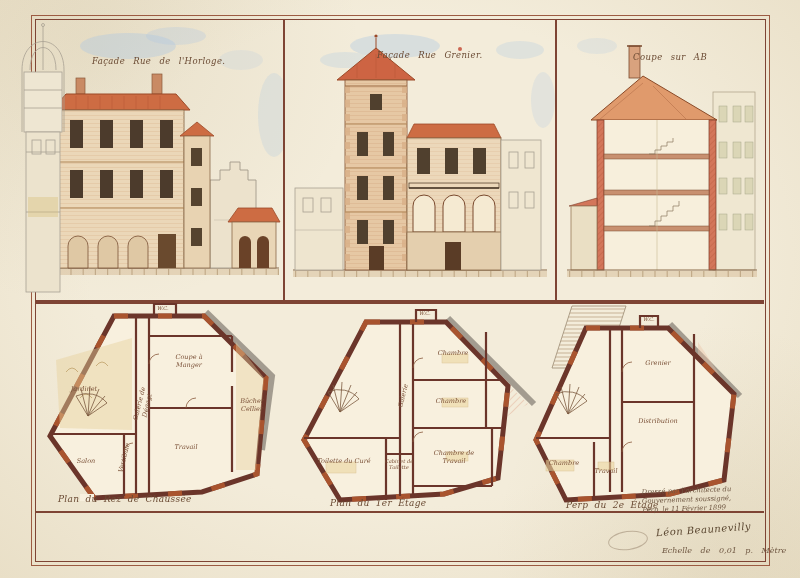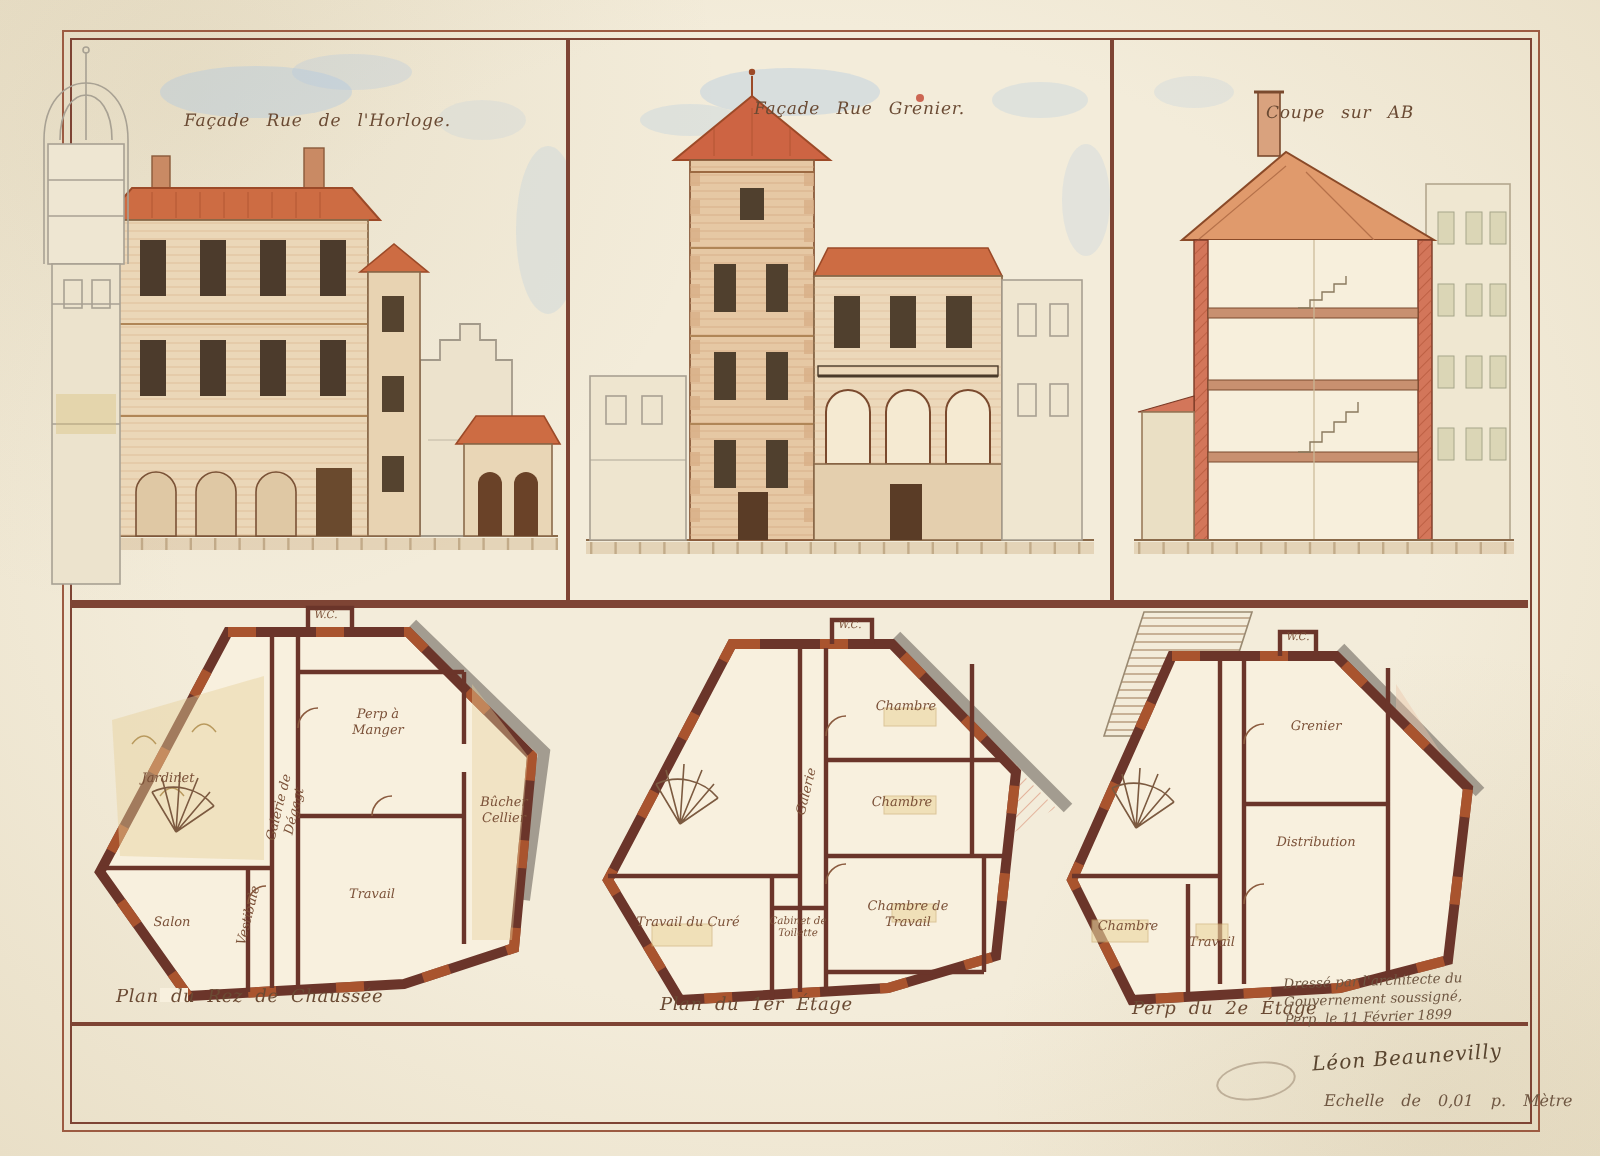--- a/index.html
+++ b/index.html
@@ -303,21 +303,21 @@
       </g>
       <g transform="translate(42,88)" stroke="#7c5a40" stroke-width="0.8" fill="none">
         <path d="M10,26 L-2,6 M10,26 L3,-1 M10,26 L12,-4 M10,26 L21,-1 M10,26 L27,6 M10,26 L29,13"></path>
         <path d="M-2,6 A26,26 0 0 1 29,13"></path>
       </g>
       <rect x="44" y="192" width="14" height="7" fill="#f8f0de"></rect>
       <rect x="193" y="70" width="7" height="14" fill="#f8f0de"></rect>
     </svg>
     <span class="room tiny abs" style="left:112px;top:3px;width:30px">W.C.</span>
     <span class="room abs" style="left:26px;top:84px;width:44px">Jardinet</span>
-    <span class="room abs" style="left:130px;top:52px;width:46px">Perp à Manger</span>
+    <span class="room abs" style="left:130px;top:52px;width:46px">Coupe à Manger</span>
     <span class="room abs" style="left:194px;top:96px;width:44px">Bûcher Cellier</span>
     <span class="room abs" style="left:30px;top:156px;width:40px">Salon</span>
     <span class="room abs" style="left:128px;top:142px;width:44px">Travail</span>
     <span class="room v abs" style="left:78px;top:95px;width:60px">Galerie de Dégagt</span>
     <span class="room v abs" style="left:64px;top:152px;width:50px">Vestibule</span>
     <span class="caption abs" style="left:22px;top:192px">Plan du Rez de Chaussée</span>
   </div>
 
   <div class="abs" style="left:296px;top:302px;width:244px;height:209px;z-index:2">
     <svg width="244" height="209" viewBox="0 0 244 209">
@@ -348,21 +348,21 @@
       </g>
       <g transform="translate(34,84)" stroke="#7c5a40" stroke-width="0.8" fill="none">
         <path d="M10,26 L-2,6 M10,26 L3,-1 M10,26 L12,-4 M10,26 L21,-1 M10,26 L27,6 M10,26 L29,13"></path>
         <path d="M-2,6 A26,26 0 0 1 29,13"></path>
       </g>
     </svg>
     <span class="room tiny abs" style="left:114px;top:8px;width:30px">W.C.</span>
     <span class="room abs" style="left:132px;top:48px;width:50px">Chambre</span>
     <span class="room abs" style="left:130px;top:96px;width:50px">Chambre</span>
     <span class="room abs" style="left:126px;top:148px;width:64px">Chambre de Travail</span>
-    <span class="room abs" style="left:16px;top:156px;width:64px">Travail du Curé</span>
+    <span class="room abs" style="left:16px;top:156px;width:64px">Toilette du Curé</span>
     <span class="room tiny abs" style="left:88px;top:156px;width:30px">Cabinet de Toilette</span>
     <span class="room v abs" style="left:80px;top:90px;width:56px">Galerie</span>
     <span class="caption abs" style="left:34px;top:196px">Plan du 1er Étage</span>
   </div>
 
   <div class="abs" style="left:528px;top:302px;width:228px;height:209px;z-index:2">
     <svg width="228" height="209" viewBox="0 0 228 209">
       <defs>
         <pattern id="lad" width="6" height="4" patternUnits="userSpaceOnUse">
           <line x1="0" y1="3" x2="6" y2="3" stroke="#b59878" stroke-width="0.7"></line>

